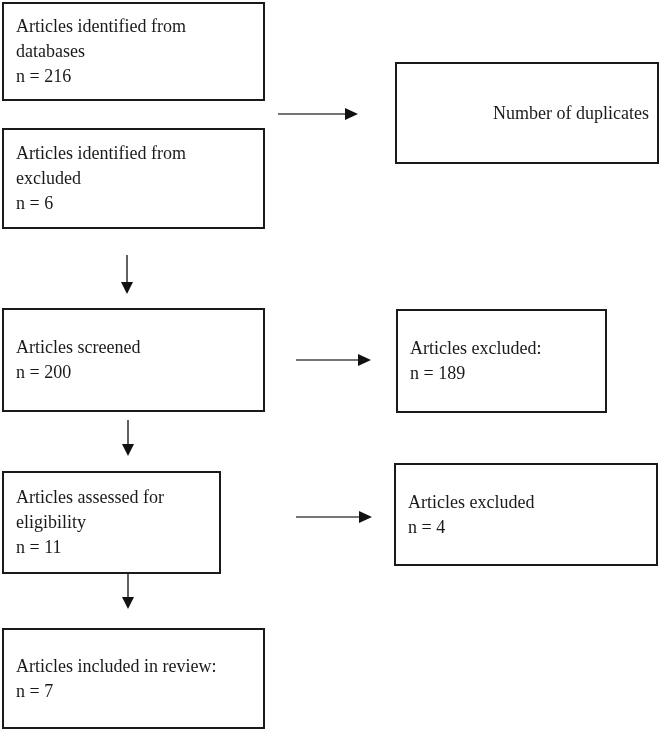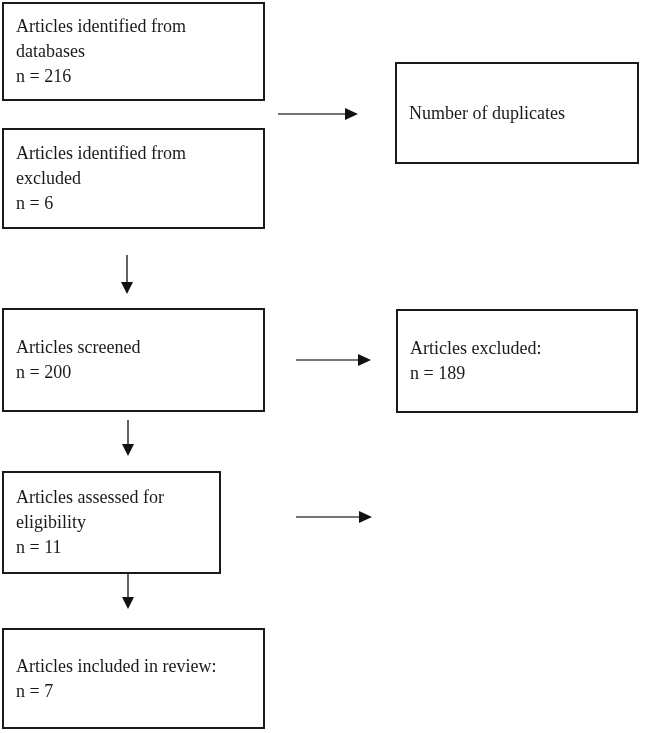--- a/index.html
+++ b/index.html
@@ -22,23 +22,23 @@
     justify-content: center;
     padding: 6px 8px 6px 12px;
     font-size: 18px;
     line-height: 25px;
   }
   .box .line { white-space: nowrap; }
 
   
   .b-databases   { left: 2px;   top: 2px;   width: 263px; height: 99px;  }
   .b-citations   { left: 2px;   top: 128px; width: 263px; height: 101px; }
-  .b-duplicates  { left: 395px; top: 62px;  width: 244px; height: 102px; }
+  .b-duplicates  { left: 395px; top: 62px;  width: 264px; height: 102px; text-align: right; }
   .b-screened    { left: 2px;   top: 308px; width: 263px; height: 104px; font-family: Liberation Serif, serif; }
-  .b-excluded1   { left: 396px; top: 309px; width: 242px; height: 104px; }
+  .b-excluded1   { left: 396px; top: 309px; width: 211px; height: 104px; }
   .b-eligibility { left: 2px;   top: 471px; width: 219px; height: 103px; }
   .b-excluded2   { left: 394px; top: 463px; width: 264px; height: 103px; }
   .b-included    { left: 2px;   top: 628px; width: 263px; height: 101px; }
 
   
   .arrow-h {
     position: absolute;
     height: 2px;
     background: #757575;
   }
@@ -104,20 +104,24 @@
     <div class="line">Articles excluded:</div>
     <div class="line">n = 189</div>
   </div>
 
   <div class="box b-eligibility">
     <div class="line">Articles assessed for</div>
     <div class="line">eligibility</div>
     <div class="line">n = 11</div>
   </div>
 
+  <div class="box b-excluded2">
+    <div class="line">Articles excluded</div>
+    <div class="line">n = 4</div>
+  </div>
 
   <div class="box b-included">
     <div class="line">Articles included in review:</div>
     <div class="line">n = 7</div>
   </div>
 
   <div class="arrow-h a-duplicates"></div>
   <div class="arrow-h a-excluded1"></div>
   <div class="arrow-h a-excluded2"></div>
   <div class="arrow-v a-down1"></div>

